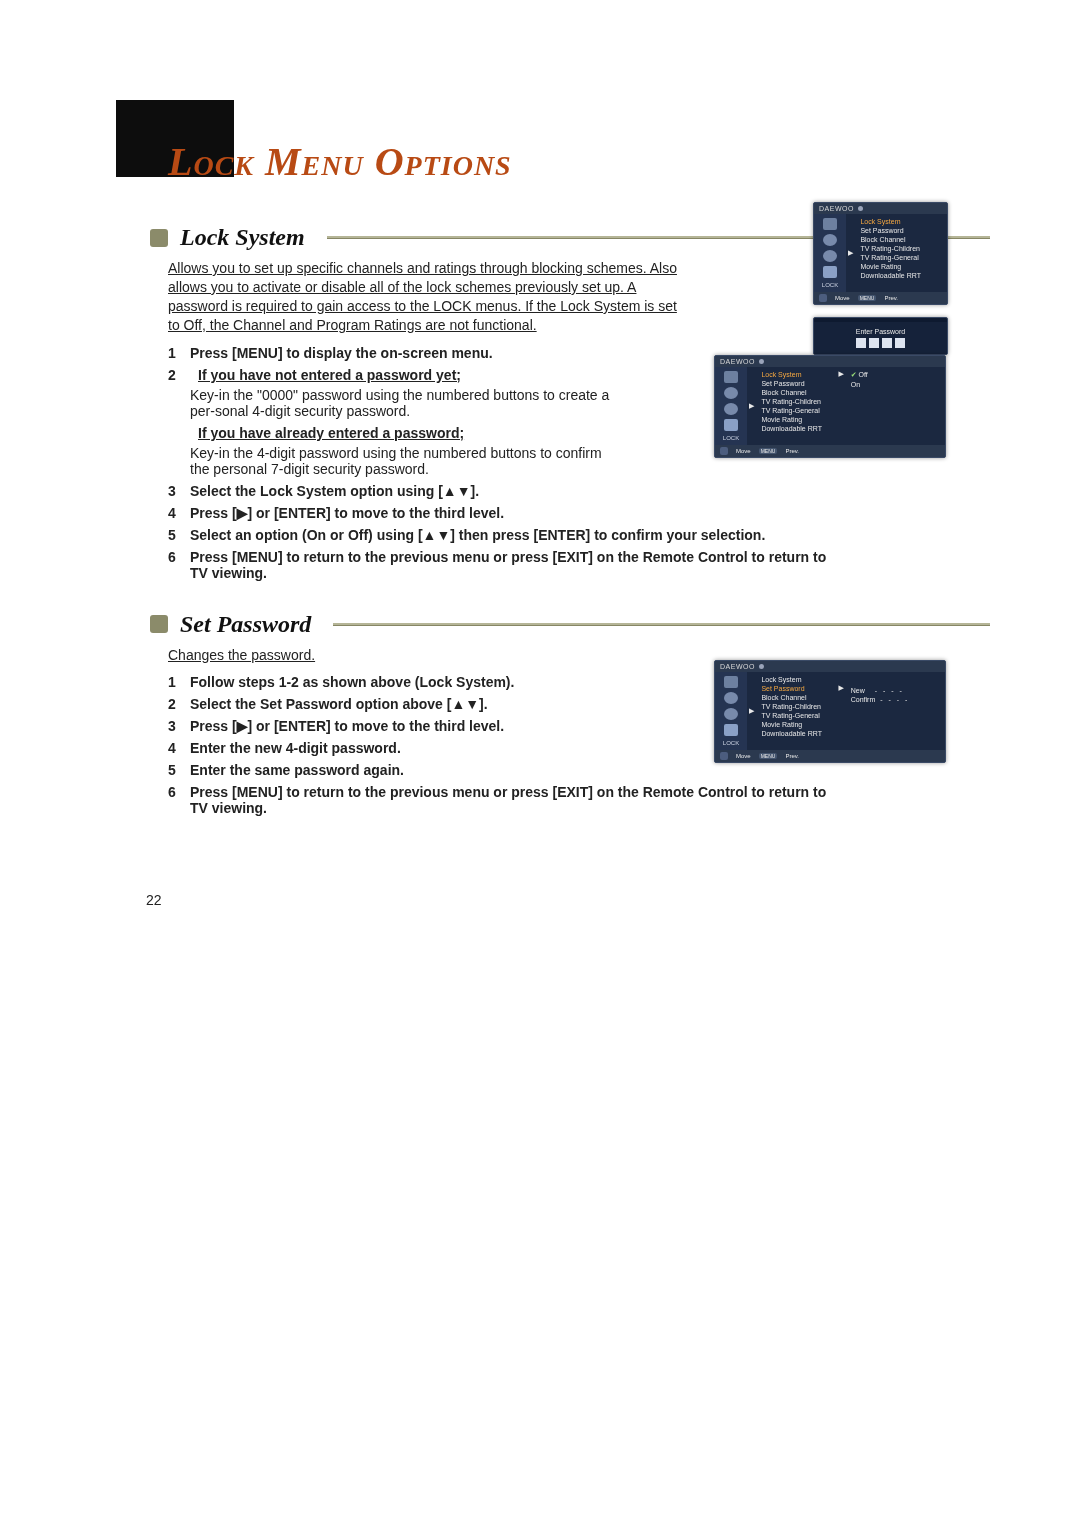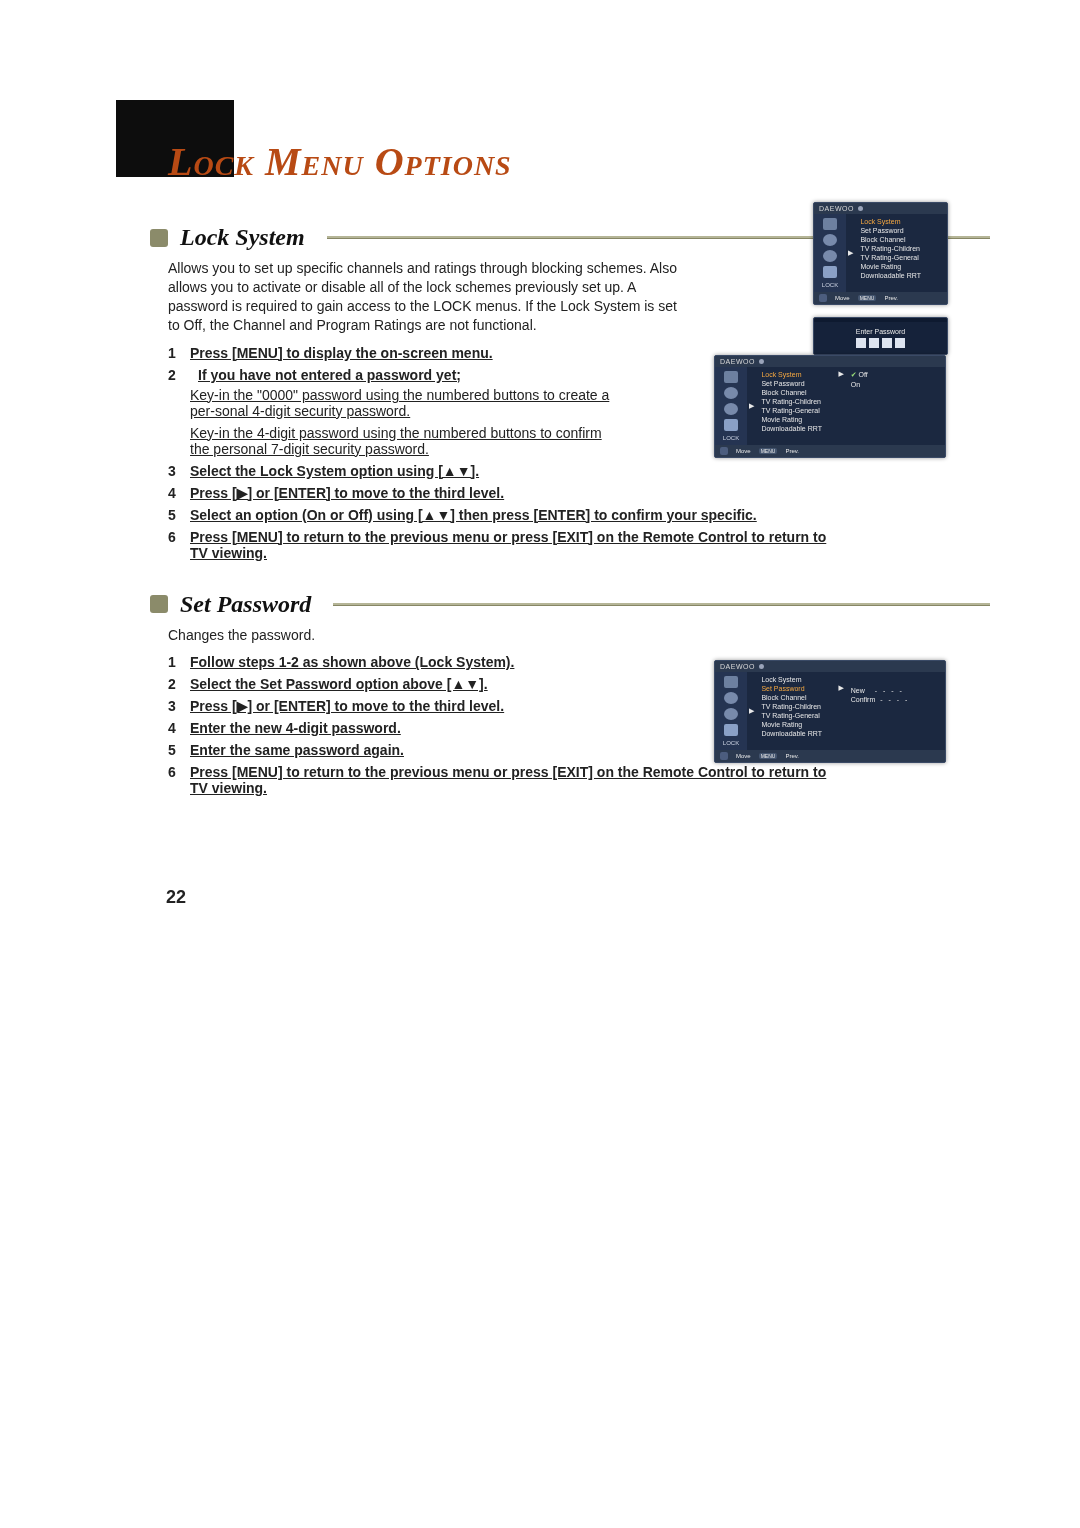--- a/index.html
+++ b/index.html
@@ -54,26 +54,26 @@
     font-size:24px; color:#111;
     padding-right:10px;
   }
   .sec-line{
     flex:1; height:3px;
     background:linear-gradient(to bottom,#b5b597 0 50%,#878765 50% 100%);
   }
   .body-text{
     margin:8px 0 10px 18px;
     line-height:1.35;
+    text-decoration:underline;
   }
   .numlist{
     margin:6px 0 0 18px; padding:0;
     list-style:none;
     counter-reset:step;
-    text-decoration:underline;
   }
   .numlist > li{
     counter-increment:step;
     position:relative;
     padding-left:22px;
     margin:6px 0;
     font-weight:700;
   }
   .numlist > li::before{
     content:counter(step);
@@ -82,22 +82,22 @@
   }
   .sub{
     font-weight:400;
     margin:4px 0 6px 0;
   }
   .sub-head{
     font-weight:700; text-decoration:underline;
     margin:6px 0 2px 8px;
   }
   .pagenum{
-    position:absolute; left:166px; bottom:476px;
-    font-weight:700; font-size:18px;
+    position:absolute; left:146px; bottom:476px;
+    font-weight:400; font-size:14px;
   }
   .narrow{ max-width:420px; }
 
   
   .osd{
     position:absolute;
     background:#1b2840;
     border:1px solid #3a4a66;
     font-size:7px;
     color:var(--osd-text);
@@ -165,26 +165,27 @@
       <div class="sec-line"></div>
     </div>
 
     <div class="body-text" style="max-width:510px;">Allows you to set up specific channels and ratings through blocking schemes. Also allows you to activate or disable all of the lock schemes previously set up. A password is required to gain access to the LOCK menus. If the Lock System is set to Off, the Channel and Program Ratings are not functional.</div>
 
     <ol class="numlist">
       <li><span>Press [MENU] to display the on-screen menu.</span></li>
       <li>
         <div class="sub-head narrow">If you have not entered a password yet;</div>
         <div class="sub narrow">Key-in the "0000" password using the numbered buttons to create a per-sonal 4-digit security password.</div>
+        <div class="sub-head narrow">If you have already entered a password;</div>
         <div class="sub narrow">Key-in the 4-digit password using the numbered buttons to confirm the personal 7-digit security password.</div>
       </li>
       <li><span>Select the Lock System option using [▲▼].</span></li>
       <li><span>Press [▶] or [ENTER] to move to the third level.</span></li>
       <li>
-          <span style="display:block;max-width:640px;">Select an option (On or Off) using [▲▼] then press [ENTER] to confirm your specific.</span>
+          <span style="display:block;max-width:640px;">Select an option (On or Off) using [▲▼] then press [ENTER] to confirm your selection.</span>
         </li>
       <li>
           <span style="display:block;max-width:640px;">Press [MENU] to return to the previous menu or press [EXIT] on the Remote Control to return to TV viewing.</span>
         </li>
     </ol>
 
     <div class="section-heading" style="margin-top:30px;">
       <div class="sec-bullet"></div>
       <div class="sec-title">Set Password</div>
       <div class="sec-line"></div>

